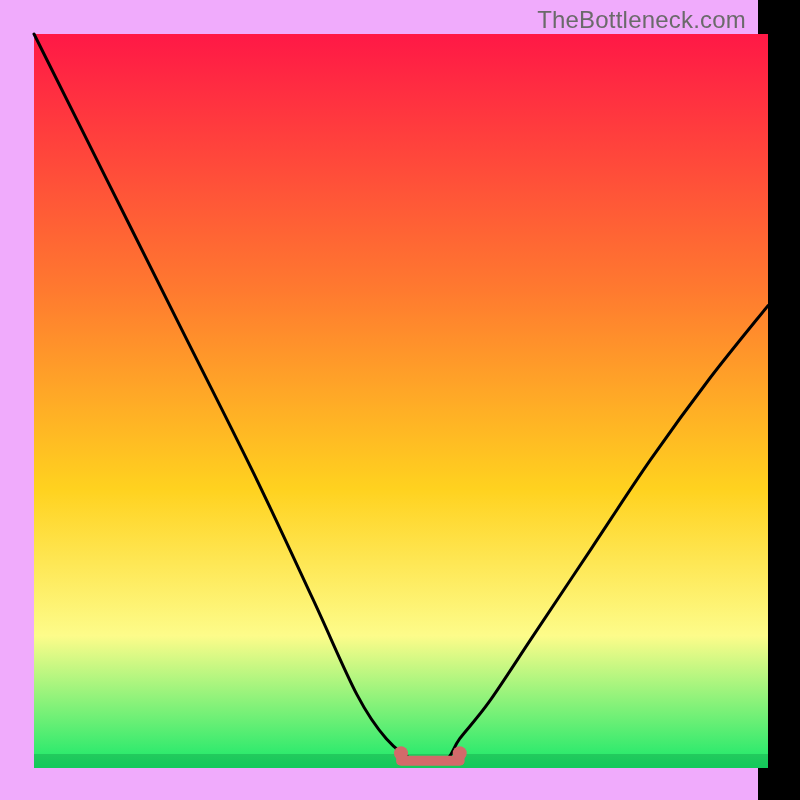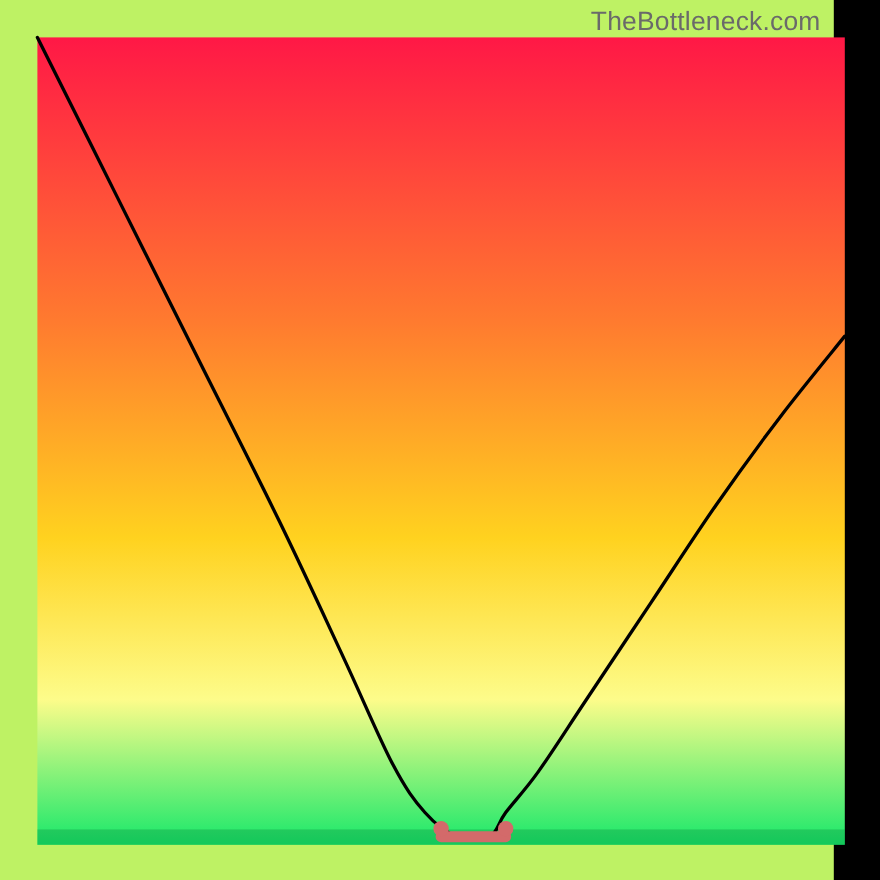--- a/index.html
+++ b/index.html
@@ -10,21 +10,21 @@
     background: #000;
     overflow: hidden;
     font-family: Arial, Helvetica, sans-serif;
   }
   .frame {
     position: absolute;
     left: 0;
     top: 0;
     width: 758px;
     height: 800px;
-    background: #bef264;
+    background: #f0abfc;
   }
   .watermark {
     position: absolute;
     top: 6px;
     right: 12px;
     color: #6a6a6a;
     font-size: 24px;
     font-weight: 500;
     letter-spacing: 0.2px;
     z-index: 5;

